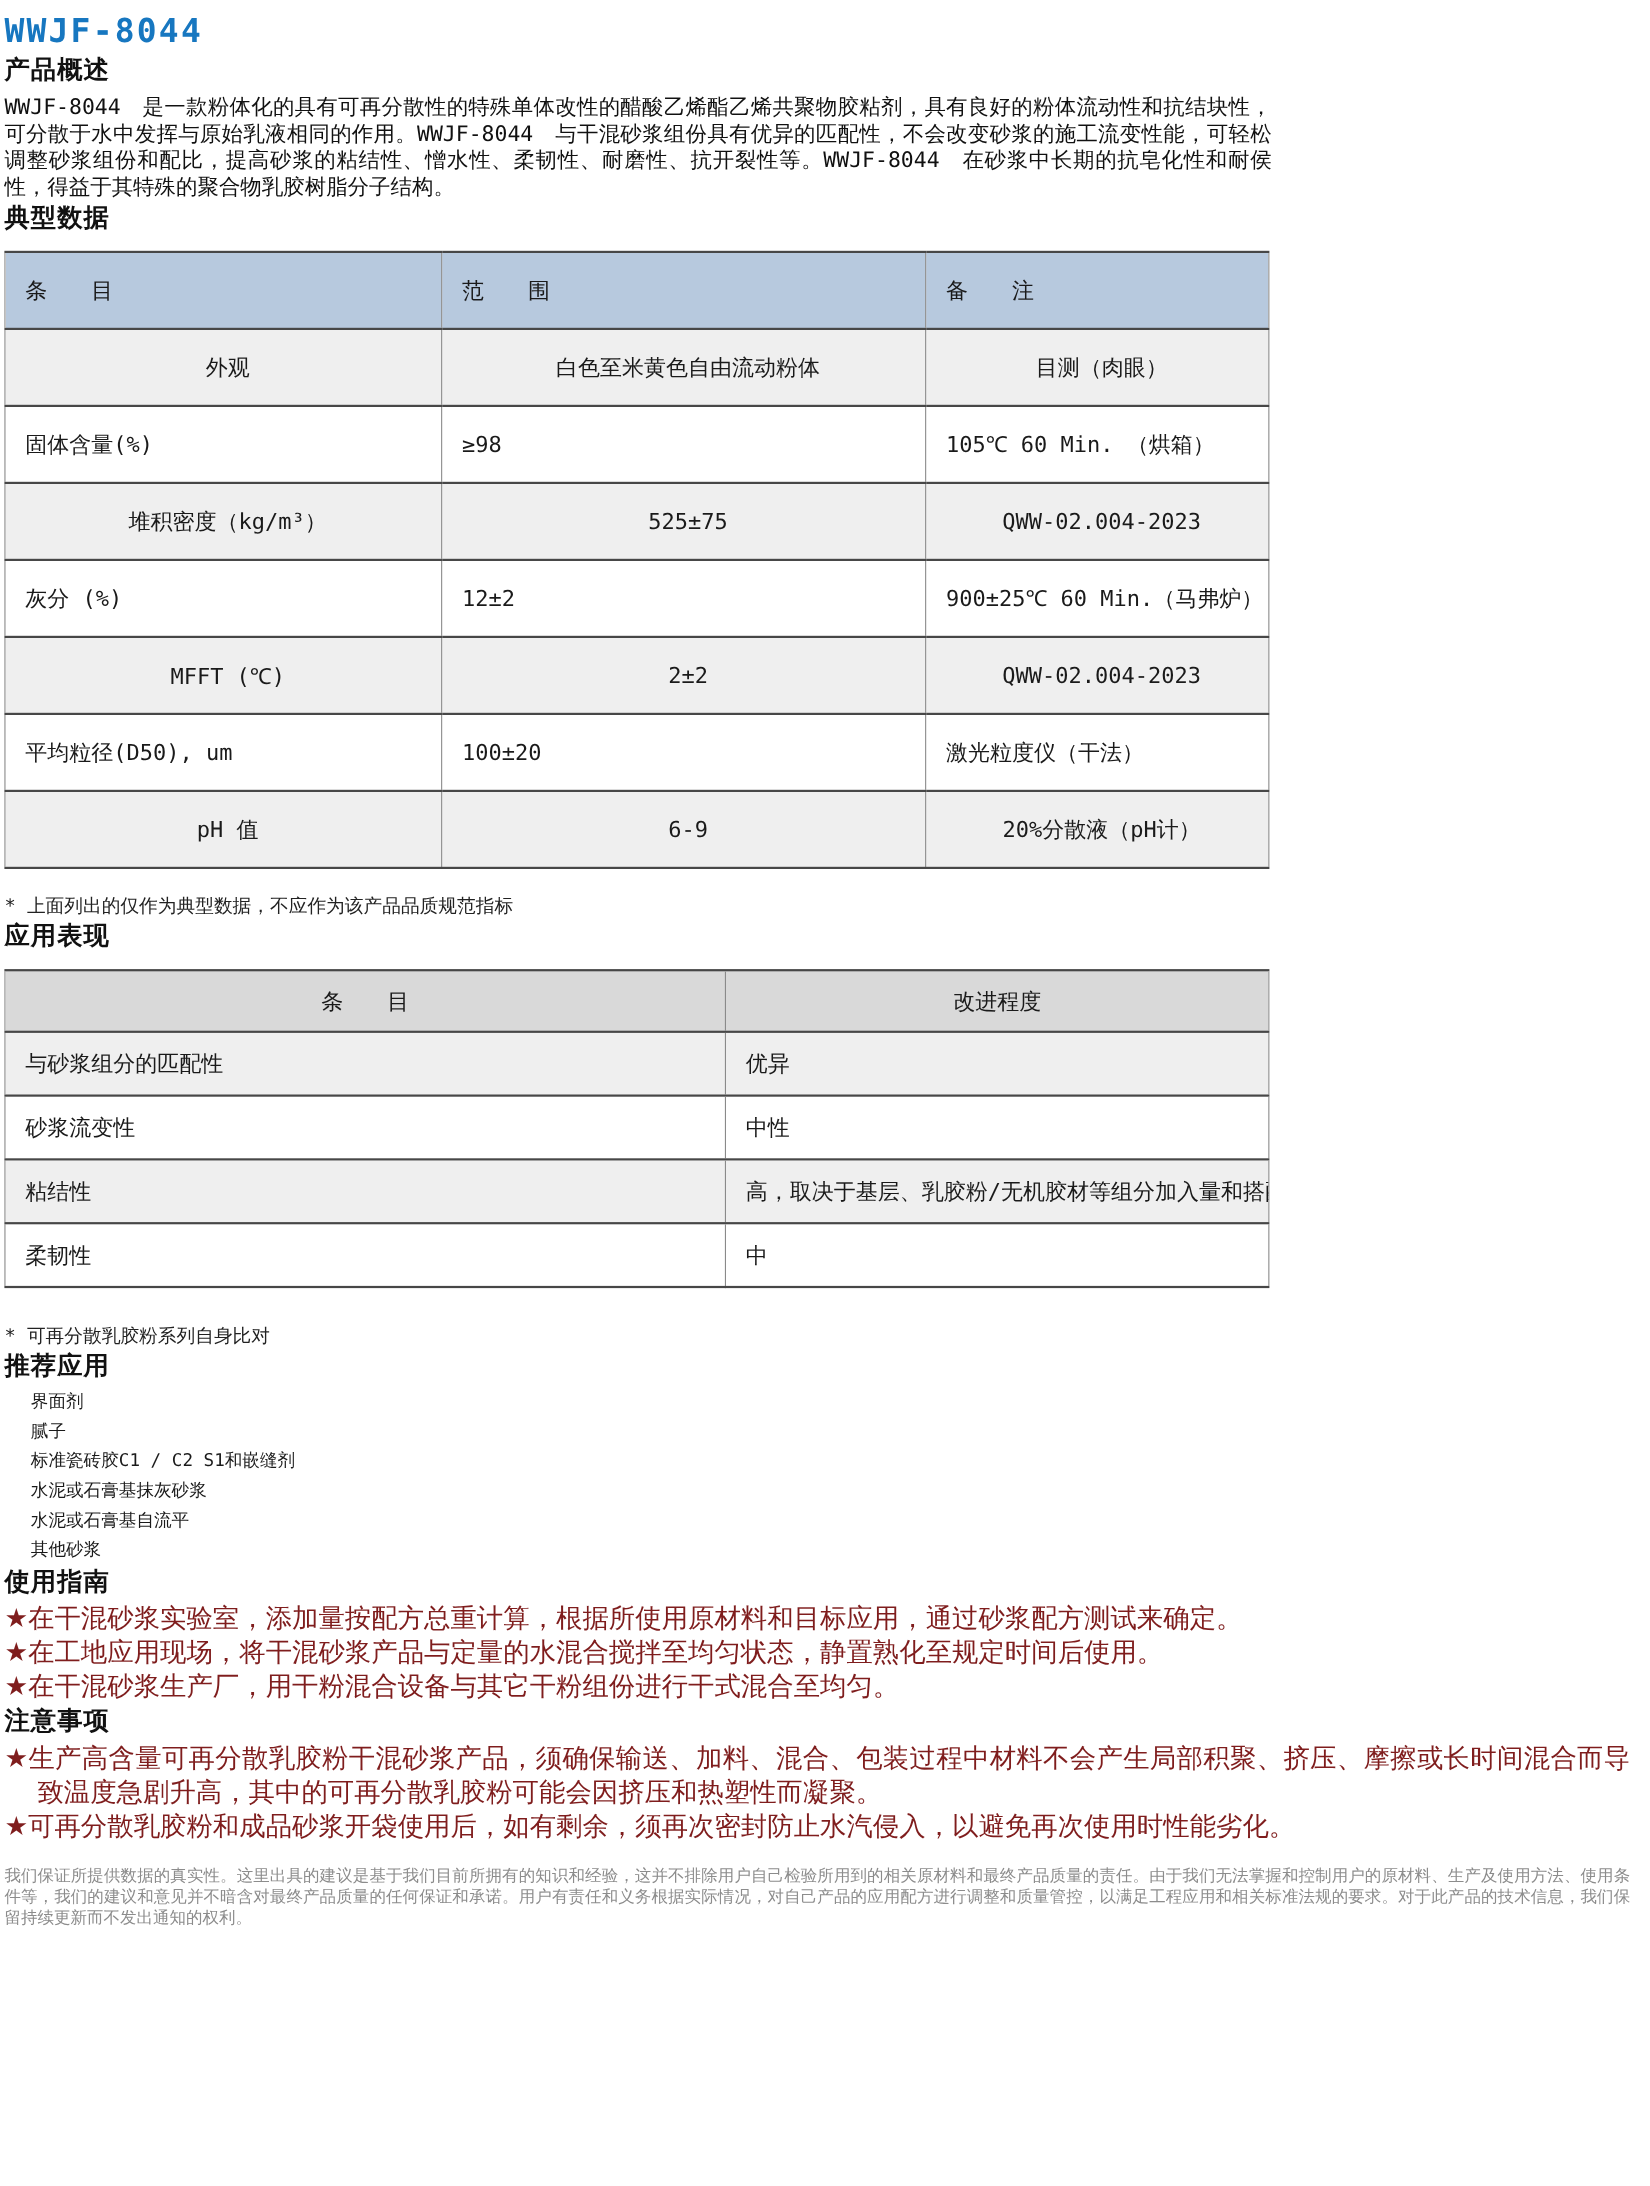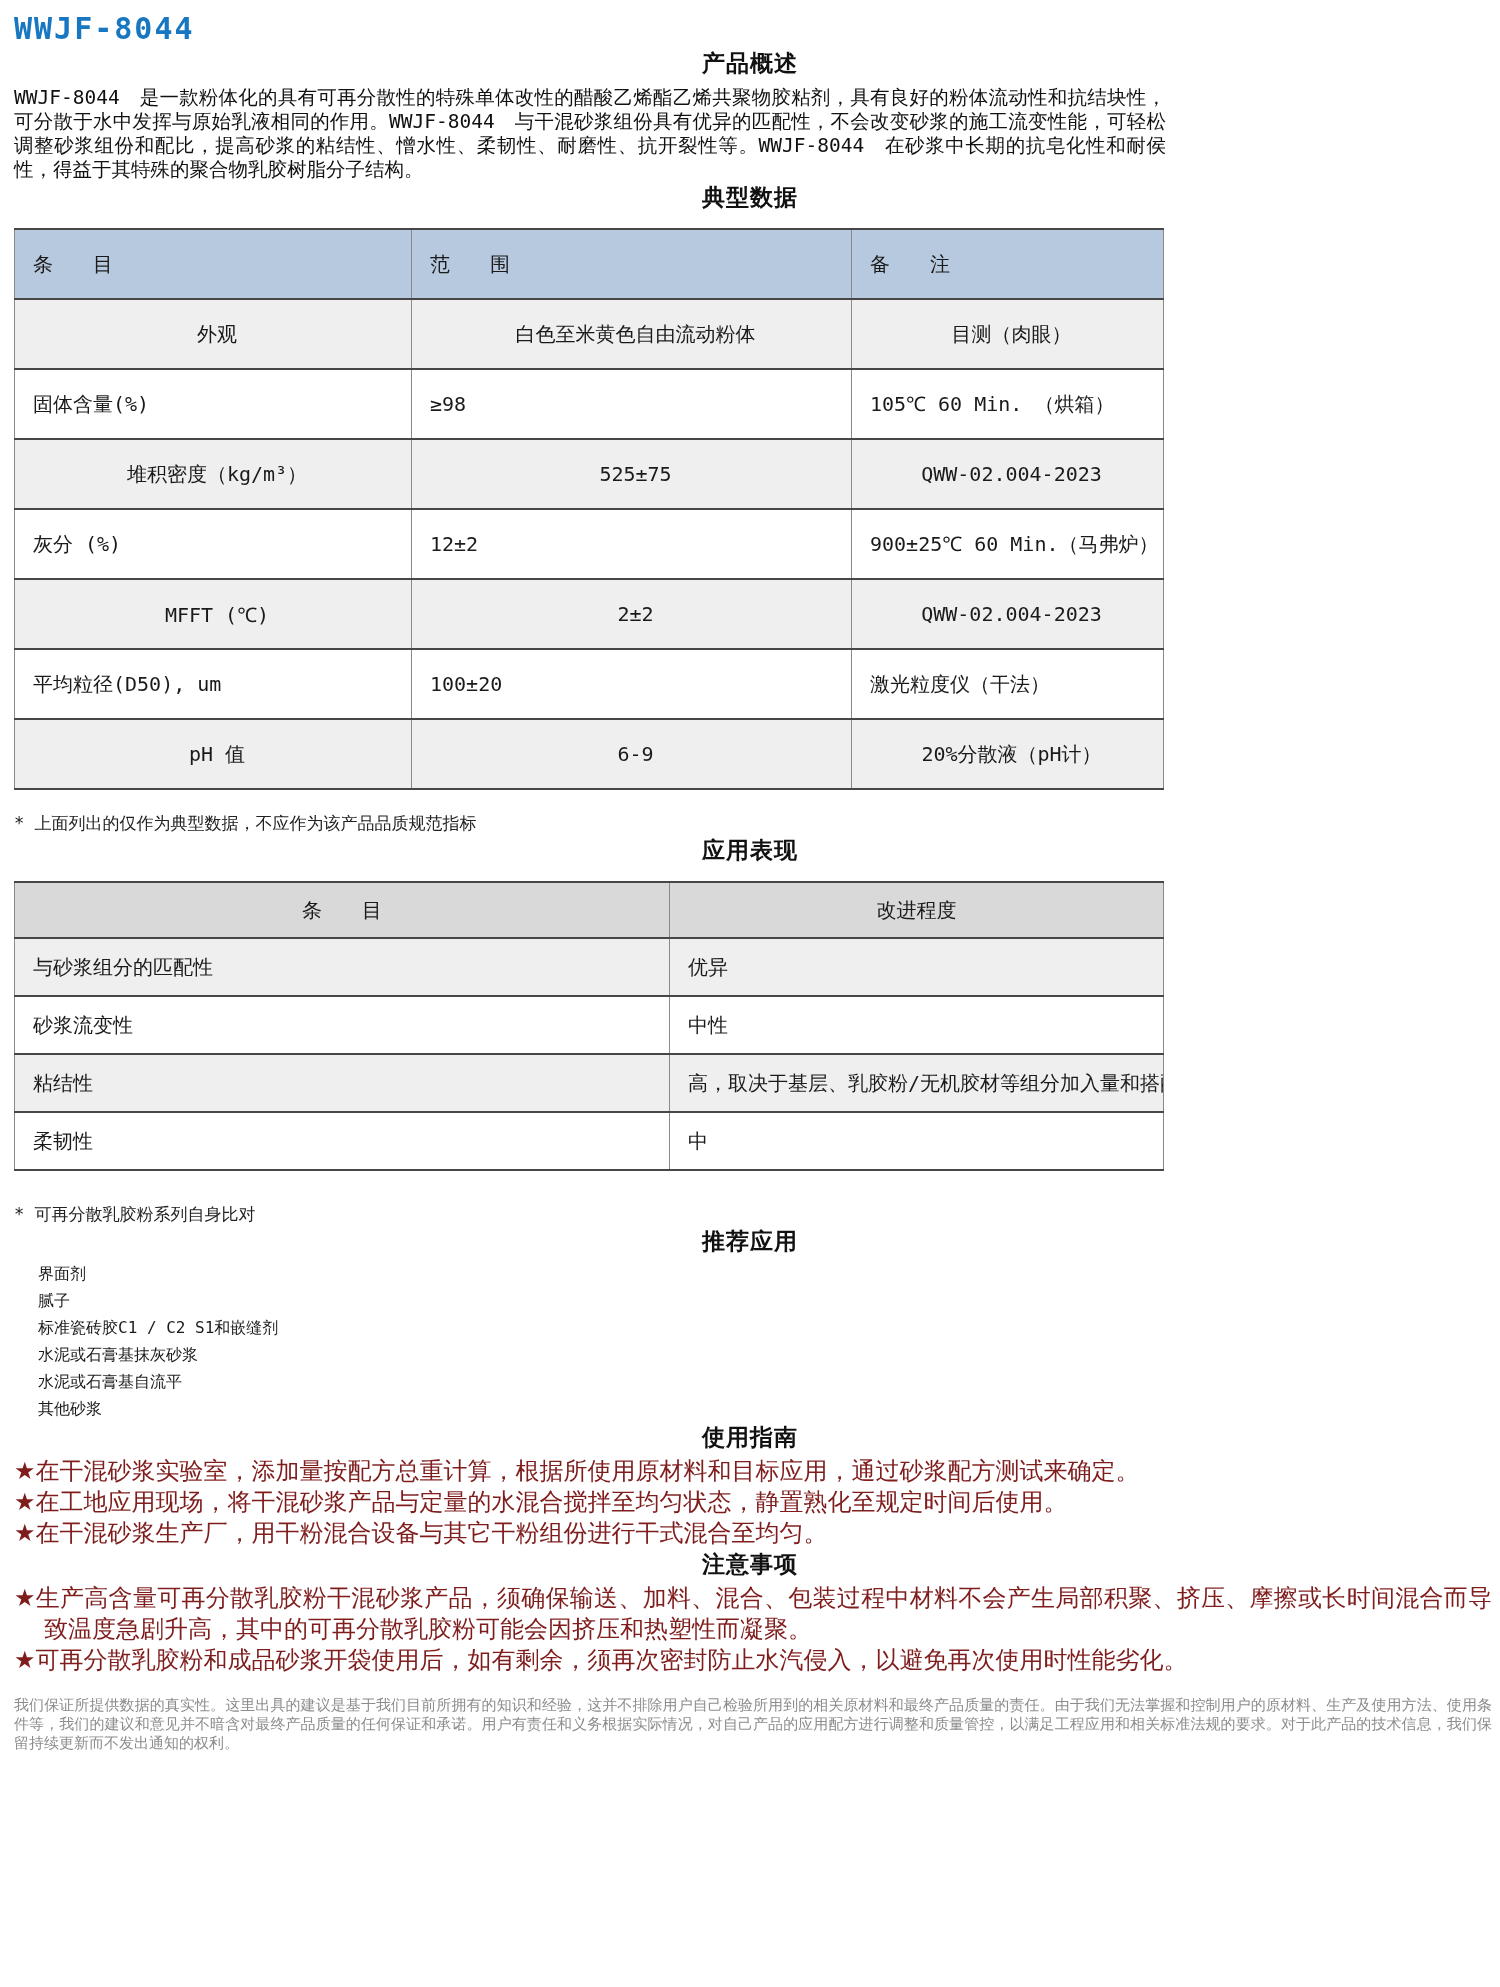--- a/index.html
+++ b/index.html
@@ -1,30 +1,30 @@
 <!DOCTYPE html>
 <html><head>
 <meta charset="utf-8">
 <style>
   html,body{margin:0;padding:0;}
   body{
     width:1500px;height:1987px;overflow:hidden;background:#ffffff;
     font-family:"DejaVu Sans Mono","Liberation Serif",serif;
     color:#1a1a1a;position:relative;
   }
-  .page{padding:6px 14px 0 14px;}
+  .page{padding:6px 14px 0 4px;}
   .doc-title{
     font-family:"DejaVu Sans Mono",monospace;
     font-size:30px;font-weight:700;letter-spacing:2px;
     color:#1777c0;margin:4px 0 0 0;line-height:38px;
   }
   h2.sec{
     font-family:"Liberation Sans",sans-serif;
     font-size:23px;font-weight:700;color:#111;
-    letter-spacing:1px;line-height:30px;margin:0;text-align:center;
+    letter-spacing:1px;line-height:30px;margin:0;
   }
   .sec-overview{margin-top:26px;}
   .overview-text{
     width:1152px;font-size:19.5px;line-height:24px;
     text-align:justify;margin-top:8px;color:#111;
   }
   .sec-typical{margin-top:30px;}
   table{border-collapse:collapse;table-layout:fixed;margin-top:16px;}
   .t1{width:1149px;}
   .t2{width:1149px;}

